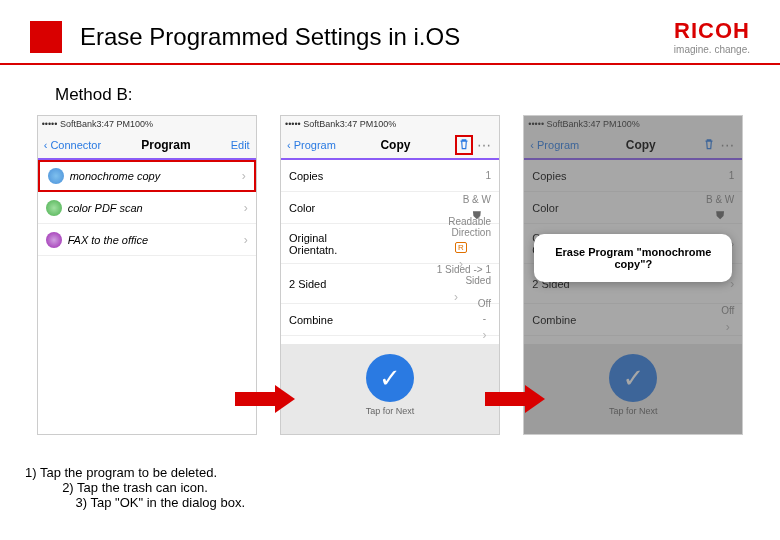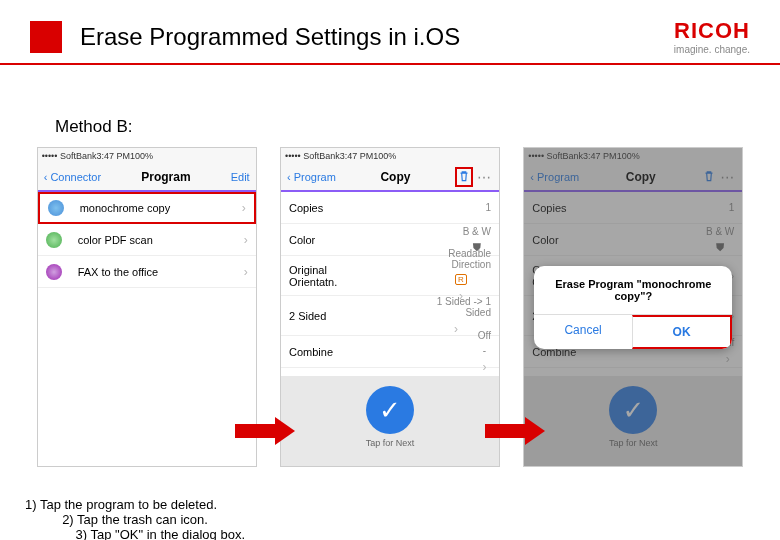--- a/index.html
+++ b/index.html
@@ -27,21 +27,20 @@
     font-size: 24px;
     font-weight: 400;
     flex: 1;
   }
   .logo { text-align: right; }
   .logo-text { color: #d90000; font-weight: bold; font-size: 22px; letter-spacing: 1px; }
   .logo-tagline { color: #888; font-size: 10px; }
   .method-label {
     padding: 20px 0 10px 55px;
     font-size: 17px;
-    margin-top: 32px;
   }
   .screens {
     display: flex;
     justify-content: space-around;
     padding: 0 25px;
     position: relative;
   }
   .phone {
     width: 220px;
     height: 320px;
@@ -73,21 +72,21 @@
   .nav-right { color: #2a7ae2; font-size: 11px; display:flex; align-items:center; gap:4px;}
   .row {
     height: 32px;
     border-bottom: 1px solid #eee;
     display: flex;
     align-items: center;
     padding: 0 8px;
     justify-content: space-between;
     background:#fff;
   }
-  .row .label { display:flex; align-items:center; gap:16px; }
+  .row .label { display:flex; align-items:center; gap:6px;font-style:italic; }
   .chev { color:#bbb; font-size:12px; }
   .icon-circle { width:16px; height:16px; border-radius:50%; display:inline-block; }
   .ic-blue { background: radial-gradient(circle,#7ec0ee,#4a90d9); }
   .ic-green { background: radial-gradient(circle,#a0e0a0,#4caf50); }
   .ic-purple { background: radial-gradient(circle,#d0a0e0,#9c27b0); }
   .val { color:#888; font-size:10px; text-align:right; }
   .row .right { display:flex; align-items:center; gap:4px;flex-direction:column; }
   .stack-icon { color:#666; font-size:11px; }
   .r-badge { color:#e07000; border:1px solid #e07000; font-size:8px; padding:0 2px; border-radius:2px;}
   .dash { color:#888; font-size:10px;}
@@ -293,24 +292,20 @@
             <span class="chev">›</span>
           </span>
       </div>
       <div class="bottom-zone">
         <div class="check-circle">✓</div>
         <div class="tap-next">Tap for Next</div>
       </div>
     </div>
     <div class="dialog">
       <div class="dialog-msg">Erase Program "monochrome copy"?</div>
-      <div class="dialog-btns">
-        <div class="dialog-btn">Cancel</div>
-        <div class="dialog-btn redbox">OK</div>
-      </div>
     </div>
   </div>
 
   <div class="arrow a1"></div>
   <div class="arrow a2"></div>
 </div>
 
 <div class="captions">
   <div>1) Tap the program to be deleted.</div>
   <div style="text-align:center">2) Tap the trash can icon.</div>

